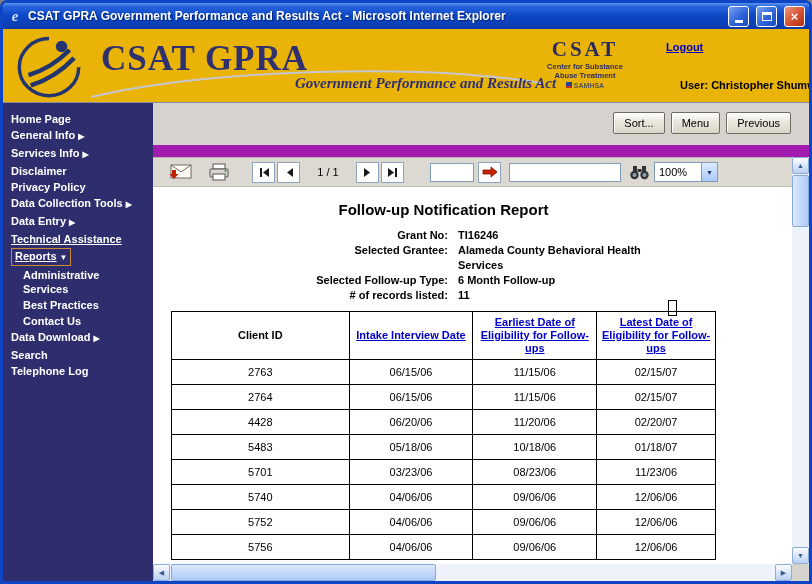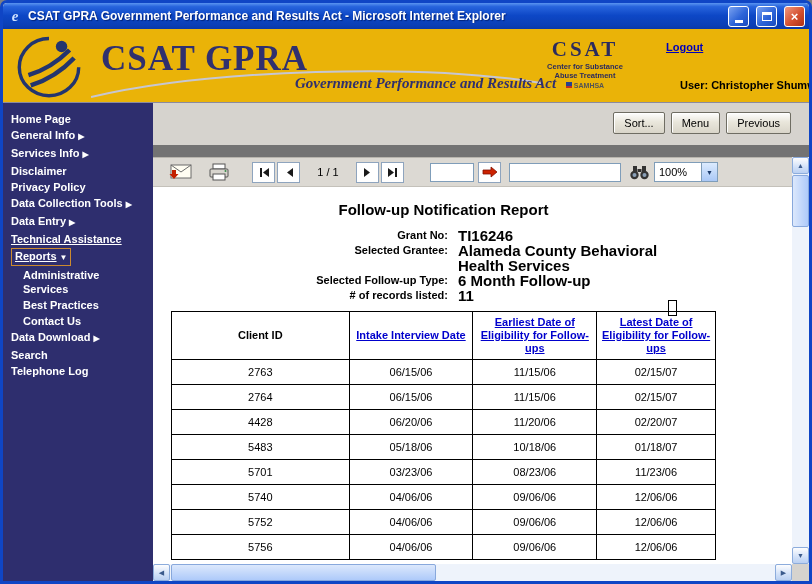--- a/index.html
+++ b/index.html
@@ -51,21 +51,21 @@
   .reports-box { display:inline-block; border:1px solid #cc8a2e; padding:0 3px; }
   .reports-box .nav-label { text-decoration:underline; }
 
   .main { flex:1; position:relative; background:#d6d3ce; }
   .actions-row { height:42px; display:flex; justify-content:flex-end; align-items:flex-start; padding:9px 18px 0 0; gap:6px; }
   .xp-btn { height:22px; padding:0 10px; font-family:inherit; font-size:11px; color:#000; cursor:pointer;
     background:linear-gradient(180deg,#fefefe,#e9e6db 45%,#d9d5c9);
     border:1px solid #6f6d63; border-radius:2px; box-shadow:inset 1px 1px 0 #fff; }
 
   
-  .viewer { position:absolute; top:42px; left:0; right:0; bottom:0; background:#737373; }
+  .viewer { position:absolute; top:42px; left:0; right:0; bottom:0; background:#a21caf; }
   .toolbar { position:absolute; top:12px; left:0; right:17px; height:30px; background:#dcd9d3;
     border-top:1px solid #b8b5ae; border-bottom:1px solid #c4c1ba;
     display:flex; align-items:center; padding-left:14px; }
   .tb-ico { display:inline-flex; align-items:center; justify-content:center; cursor:pointer; }
   .tb-btn { width:23px; height:21px; background:#fff; border:1px solid #8ea4be; display:inline-flex;
     align-items:center; justify-content:center; cursor:pointer; }
   .tb-input { height:19px; border:1px solid #7f9db9; font-size:11px; padding:0 3px; background:#fff; }
   .page-ind { width:52px; text-align:center; font-size:11px; color:#000; }
   .zoom-combo { width:64px; height:20px; border:1px solid #7f9db9; background:#fff; display:flex;
     align-items:center; cursor:pointer; }
@@ -75,21 +75,21 @@
     background:linear-gradient(180deg,#dcebfe,#aac8f6); }
   .gap4{margin-left:4px;} .gap8{margin-left:8px;} .gap12{margin-left:4px;}
   .gap16{margin-left:16px;} .gap22{margin-left:22px;} .gap26{margin-left:26px;} .gap2{margin-left:2px;}
 
   .report { position:absolute; top:42px; left:0; right:17px; bottom:17px; background:#fff; overflow:hidden; }
   .report-content { padding:14px 0 0 18px; width:563px; position:relative; }
   .report-title { width:545px; text-align:center; font-size:15px; font-weight:bold; color:#000; }
   .fields { margin-top:10px; }
   .field-row { display:flex; }
   .f-label { width:287px; text-align:right; padding-right:10px; font-weight:bold; font-size:11px; line-height:15px; }
-  .f-value { width:215px; font-weight:bold; font-size:15px; line-height:15px; }
+  .f-value { width:215px; font-weight:bold; font-size:11px; line-height:15px; }
 
   table.report-table { border-collapse:collapse; margin-top:8px; table-layout:fixed; }
   .report-table th, .report-table td { border:1px solid #000; font-size:11px; }
   .report-table th { padding:4px; line-height:13px; font-weight:bold; text-align:center; vertical-align:middle; }
   .report-table td { height:25px; text-align:center; color:#000; }
   .col-link { color:#0000cc; text-decoration:underline; font-weight:bold; cursor:pointer; }
   .caret-box { position:absolute; left:515px; top:113px; width:9px; height:16px; background:#fff; border:1px solid #000; }
 
   
   .vscroll { position:absolute; top:12px; right:0; width:17px; bottom:17px; background:#eef3fb; }

